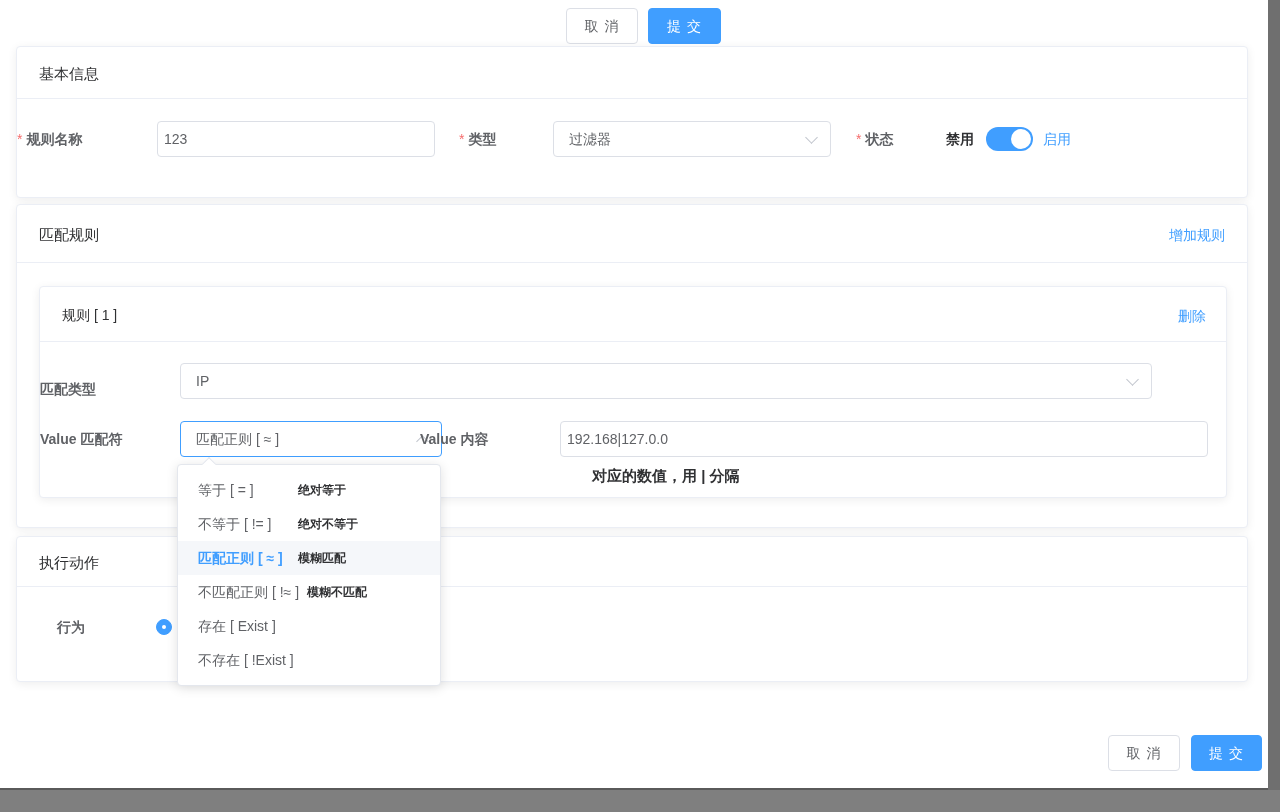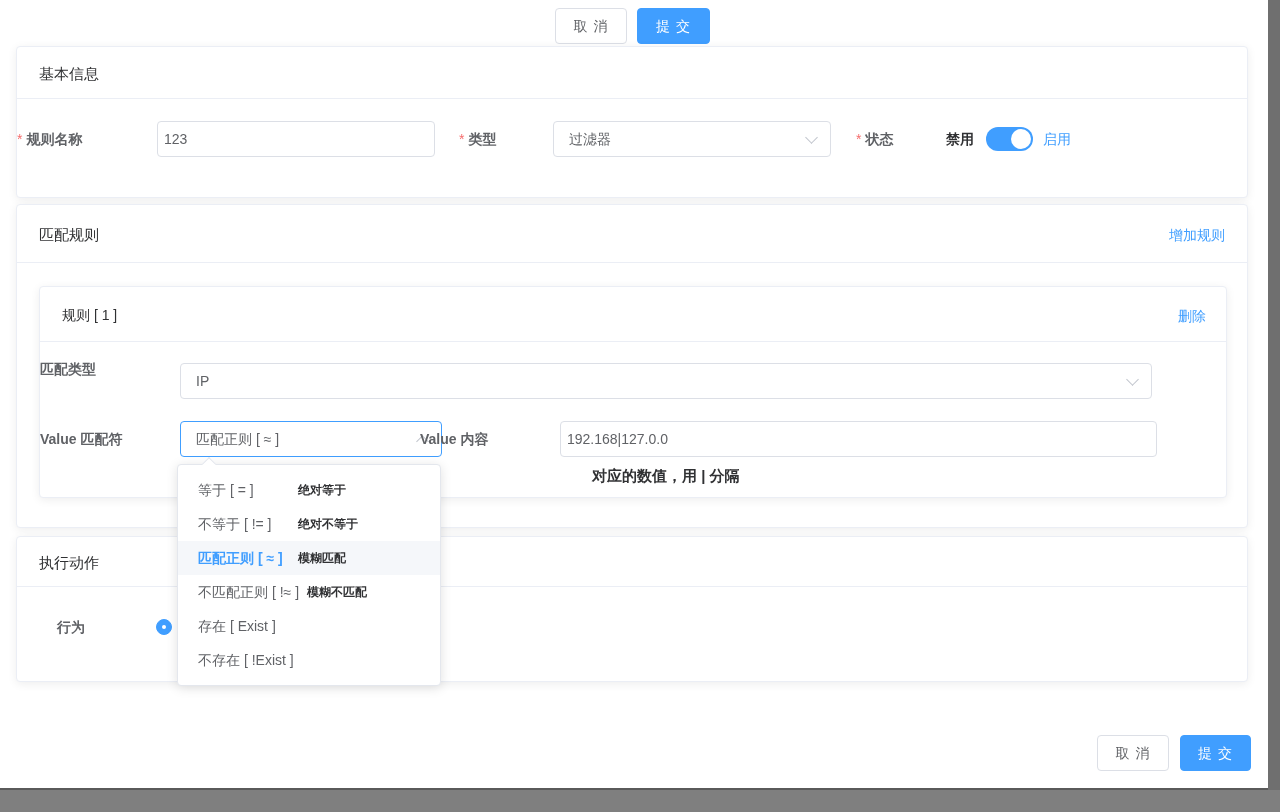--- a/index.html
+++ b/index.html
@@ -18,20 +18,21 @@
   .v-scrollbar {
     position:absolute; left:1268px; top:0; width:12px; height:790px;
     background:#6f6f6f;
   }
 
   
   .btn {
     position:absolute; height:36px; border-radius:4px;
     font-size:14px; text-align:center; line-height:34px; cursor:pointer;
     letter-spacing:1px;
+    margin-left:11px;
   }
   .btn-plain { background:#fff; border:1px solid #dcdfe6; color:#606266; }
   .btn-primary { background:#409eff; border:1px solid #409eff; color:#fff; }
 
   
   .card {
     position:absolute; background:#fff;
     border:1px solid #ebeef5; border-radius:4px;
     box-shadow:0 2px 10px rgba(0,0,0,0.07);
   }
@@ -161,34 +162,34 @@
       <div class="card-title" style="top:21px;">匹配规则</div>
       <span class="link" style="right:22px; top:22px;">增加规则</span>
     </div>
 
     <div class="card" style="left:22px; top:81px; width:1188px; height:212px;">
       <div class="card-header" style="height:55px;">
         <div class="card-title" style="top:20px; font-size:14px;">规则 [ 1 ]</div>
         <span class="link" style="right:20px; top:21px;">删除</span>
       </div>
 
-      <div class="field-label" style="left:0px; top:64px; width:128px;">匹配类型</div>
+      <div class="field-label" style="left:0px; top:84px; width:128px;">匹配类型</div>
       <div class="select-box" style="left:140px; top:76px; width:972px;">
         <span class="sel-text">IP</span>
         <span class="chev down"></span>
       </div>
 
       <div class="field-label" style="left:0px; top:134px; width:128px;">Value 匹配符</div>
       <div class="select-box focused" style="left:140px; top:134px; width:262px;">
         <span class="sel-text">匹配正则 [ ≈ ]</span>
         <span class="chev up"></span>
       </div>
 
       <div class="field-label" style="left:380px; top:134px; width:125px;">Value 内容</div>
-      <input class="text-input" style="left: 520px; top: 134px; width: 597px;" value="192.168|127.0.0">
+      <input class="text-input" style="left: 520px; top: 134px; width: 648px;" value="192.168|127.0.0">
       <div class="hint-text" style="left:552px; top:180px;">对应的数值，用 | 分隔</div>
     </div>
   </div>
 
   <div class="card" style="left:16px; top:536px; width:1232px; height:146px;">
     <div class="card-header" style="height:50px;">
       <div class="card-title" style="top:17px;">执行动作</div>
     </div>
     <div class="field-label" style="left:40px; top:72px; width:81px;">行为</div>
     <div class="radio" style="left:139px; top:82px;">

